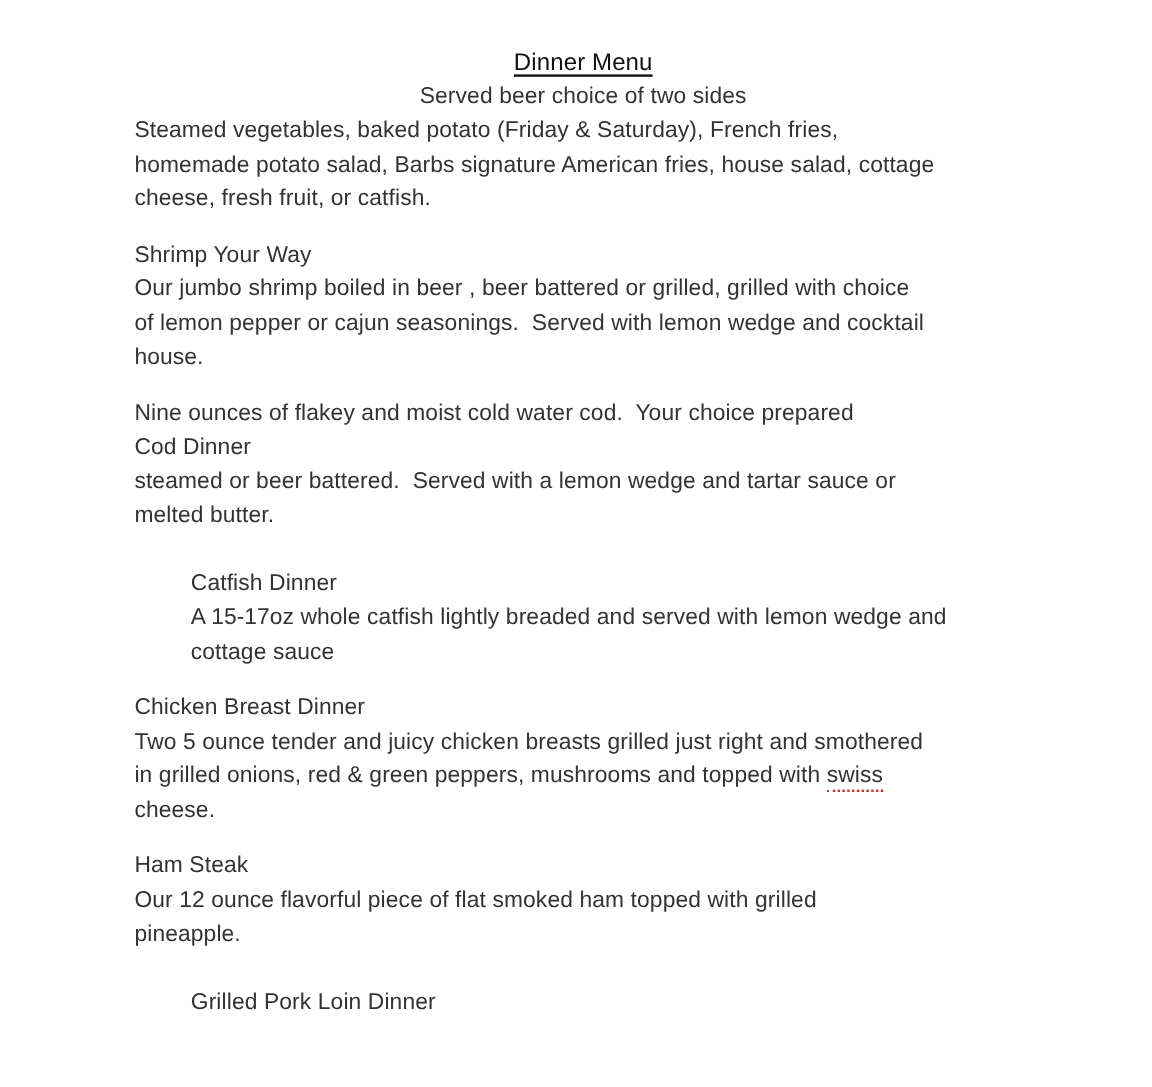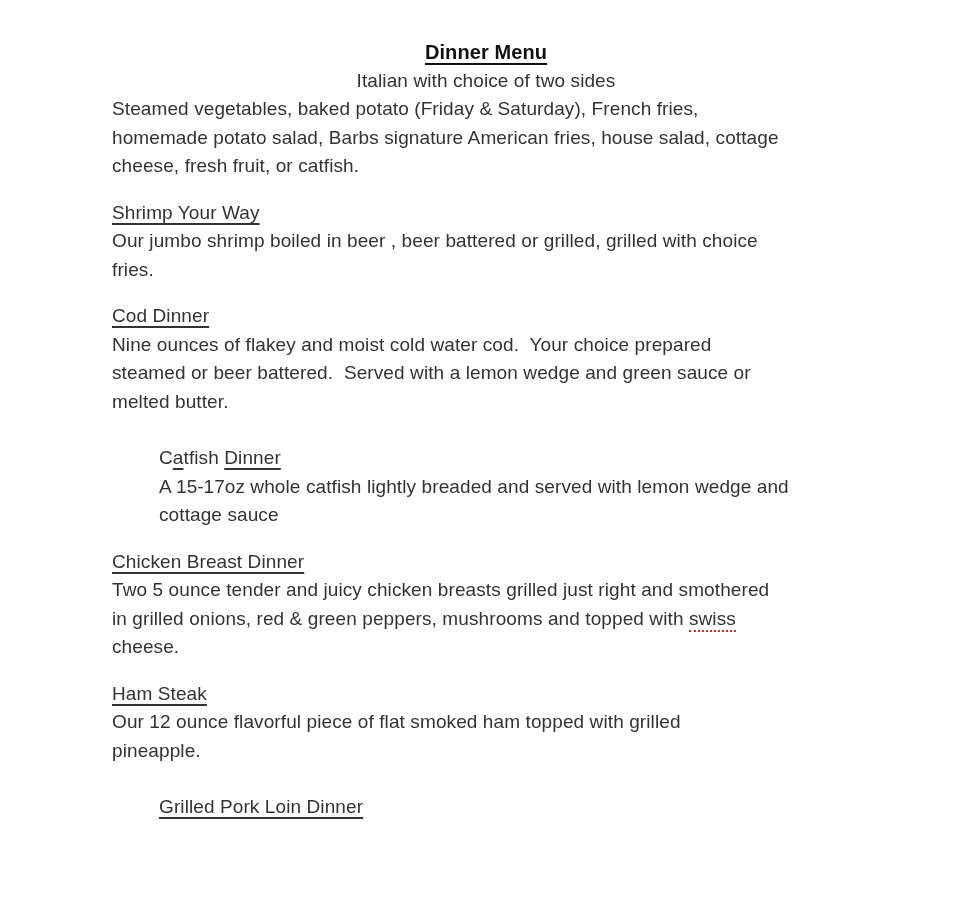--- a/index.html
+++ b/index.html
@@ -25,25 +25,24 @@
   }
   .line {
     white-space: pre;       
   }
   .head-block {
     width: 748px;
     text-align: center;
   }
   .title-line {
     font-size: 20px;
-    font-weight: 700;
+    font-weight: 400;
     color: var(--title-color, #111111);
   }
   .u {
-    text-decoration: underline;
     text-decoration-thickness: 1.5px;
     text-underline-offset: 4px;
   }
   .u-title {
     text-decoration: underline;
     text-decoration-thickness: 2px;
     text-underline-offset: 4px;
   }
   .sec {
     margin-top: 18px;
@@ -64,39 +63,40 @@
     padding-bottom: 1px;
   }
 </style>
 </head>
 <body style="background: rgb(255, 255, 255);">
 
 <div class="page">
 
   <div class="head-block">
     <div class="line title-line"><span class="u-title">Dinner Menu</span></div>
-    <div class="line">Italian with choice of two sides</div>
+    <div class="line">Served beer choice of two sides</div>
   </div>
 
   <div>
     <div class="line">Steamed vegetables, baked potato (Friday &amp; Saturday), French fries,</div>
     <div class="line">homemade potato salad, Barbs signature American fries, house salad, cottage</div>
     <div class="line">cheese, fresh fruit, or catfish.</div>
   </div>
 
   <section class="sec">
     <div class="line heading"><span class="u">Shrimp Your Way</span></div>
     <div class="line">Our jumbo shrimp boiled in beer , beer battered or grilled, grilled with choice</div>
-    <div class="line">fries.</div>
+    <div class="line">of lemon pepper or cajun seasonings.  Served with lemon wedge and cocktail</div>
+    <div class="line">house.</div>
   </section>
 
   <section class="sec">
+    <div class="line">Nine ounces of flakey and moist cold water cod.  Your choice prepared</div>
     <div class="line heading"><span class="u">Cod Dinner</span></div>
-    <div class="line">Nine ounces of flakey and moist cold water cod.  Your choice prepared</div>
-    <div class="line">steamed or beer battered.  Served with a lemon wedge and green sauce or</div>
+    <div class="line">steamed or beer battered.  Served with a lemon wedge and tartar sauce or</div>
     <div class="line">melted butter.</div>
   </section>
 
   <section class="sec big-gap">
     <div class="line heading"><span>C</span><span class="u">a</span><span>tfish </span><span class="u">Dinner</span></div>
     <div class="line"><span>A </span><span class="bold-num">15-17</span><span>oz whole catfish lightly breaded and served with lemon wedge and</span></div>
     <div class="line">cottage sauce</div>
   </section>
 
   <section class="sec">

